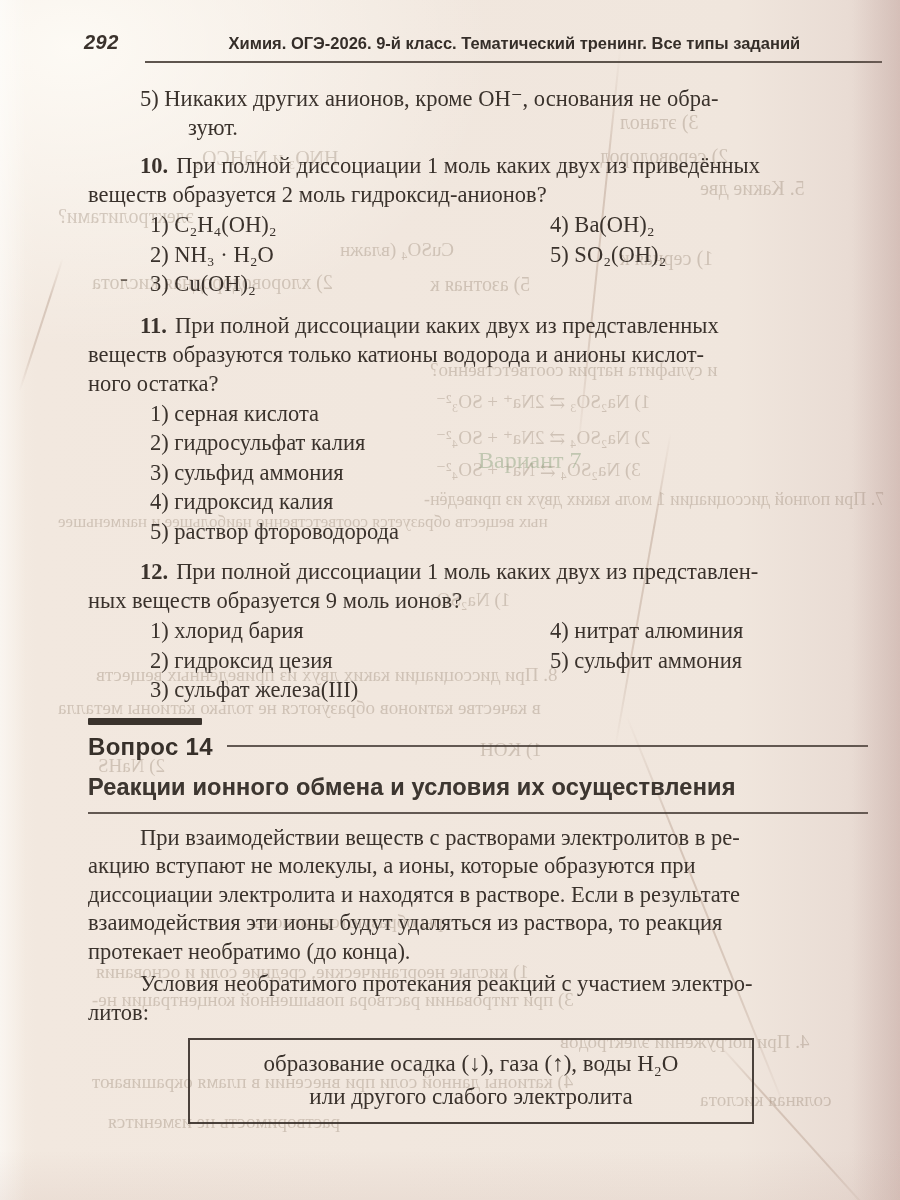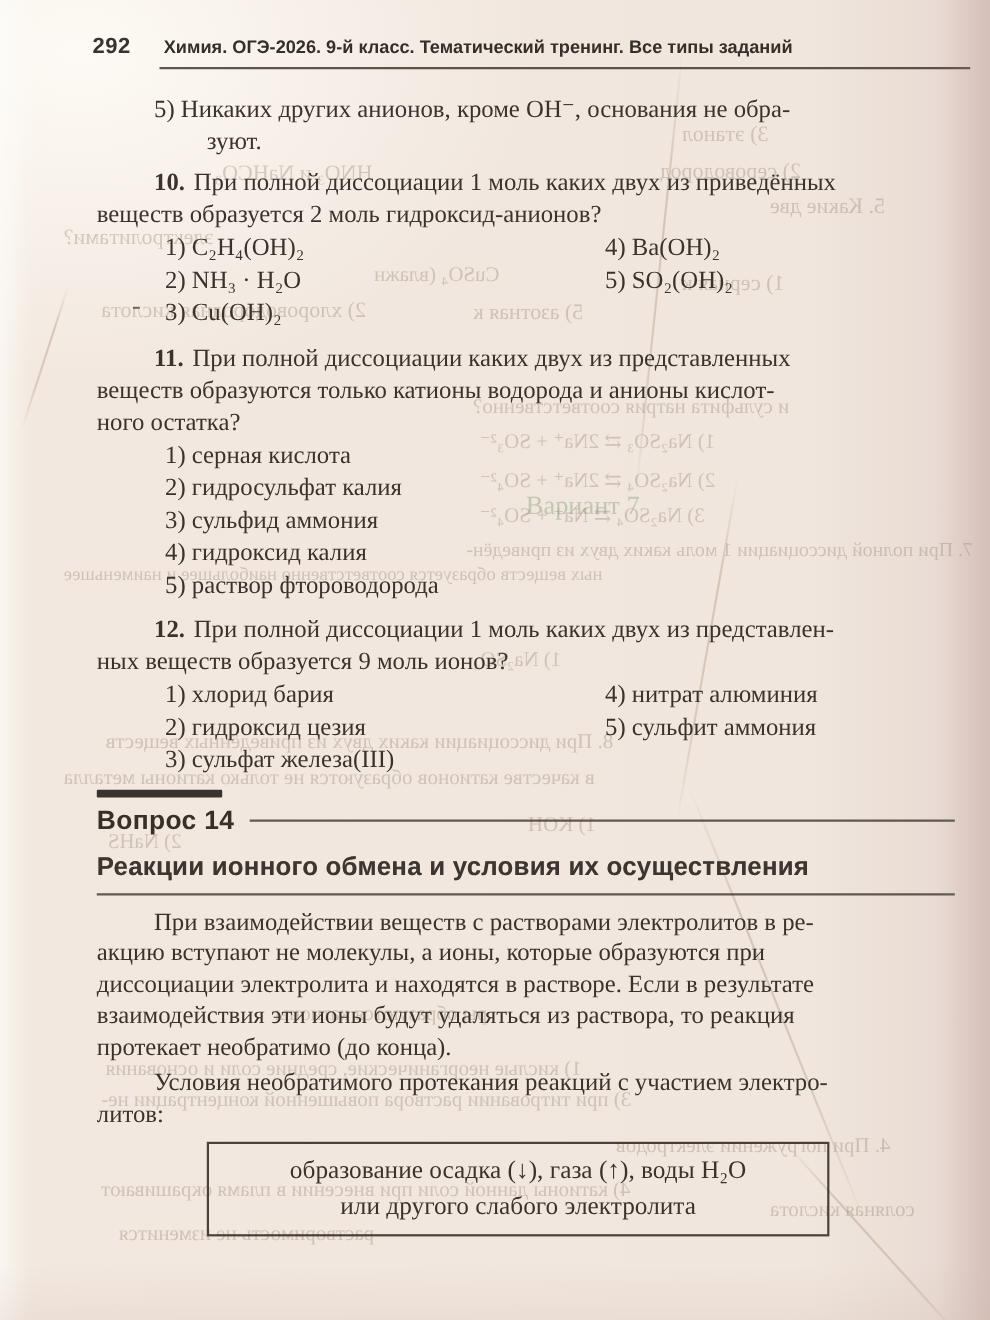--- a/index.html
+++ b/index.html
@@ -23,22 +23,22 @@
   .shade-right{position:absolute; top:0; right:0; width:48px; height:100%; z-index:2;
     background:linear-gradient(90deg, rgba(188,152,144,0), rgba(183,148,141,.30));}
   .shade-left{position:absolute; top:0; left:0; width:26px; height:100%; z-index:2;
     background:linear-gradient(90deg, rgba(255,255,255,.45), rgba(255,255,255,0));}
   .shade-bottom{position:absolute; left:0; bottom:0; width:100%; height:50px; z-index:2;
     background:linear-gradient(rgba(205,180,170,0), rgba(205,180,170,.18));}
   
   .inked{position:relative; z-index:1;}
   .pagehead{display:flex; align-items:baseline; padding:31px 20px 0 84px;
     font-family:"Liberation Sans","DejaVu Sans",sans-serif; font-weight:bold;}
-  .pagenum{font-size:20px; letter-spacing:.5px;}
-  .ptitle{flex:1; font-size:16.5px; padding-left:30px; color:#352e29;}
+  .pagenum{font-size:20px; letter-spacing:.5px;font-style:italic;}
+  .ptitle{flex:1; text-align:center; font-size:16.5px; padding-left:30px; color:#352e29;}
   .header-rule{border-top:2.5px solid rgba(66,56,49,.85); margin:7px 18px 0 145px;}
   .content{padding:0 32px 0 88px; font-size:22.5px; line-height:29px;}
   .ln{white-space:nowrap;}
   .indent{margin-left:52px;}
   .hang{margin-left:100px;}
   .carry{margin-top:21px;}
   .question{margin-top:9px;}
   .qnum{margin-right:8px;}
   .opts{margin-top:1px;}
   .opts .opt{margin-left:62px; line-height:29.5px;font-family:Liberation Serif, serif;}

